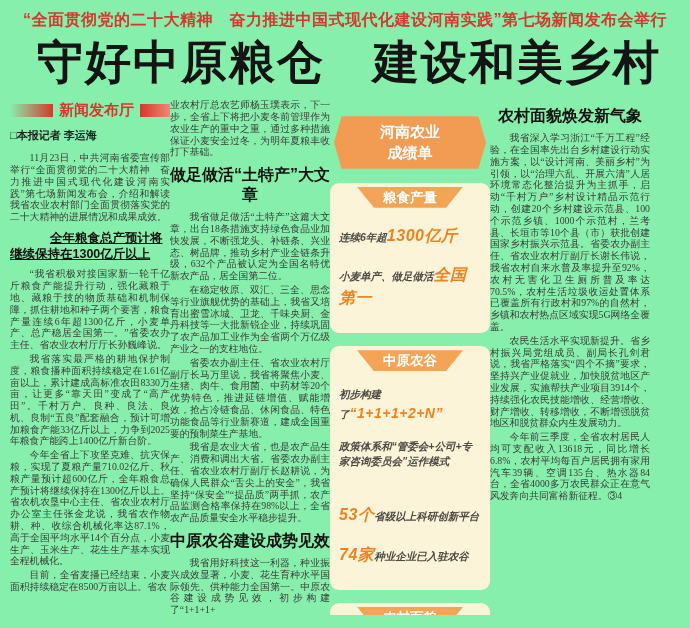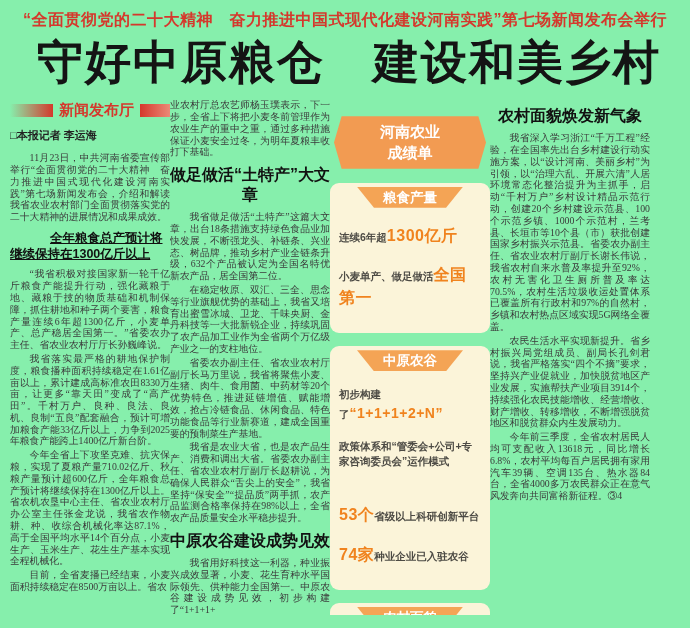--- a/index.html
+++ b/index.html
@@ -62,21 +62,21 @@
     overflow:hidden;
   }
   .sb-banner{
     width:106px;margin:0 auto 6px auto;background:#f4a455;color:#fff;
     text-align:center;font-weight:bold;font-size:13.5px;line-height:21px;height:21px;
     clip-path:polygon(0 0,100% 0,84% 100%,16% 100%);
     font-family:"Liberation Sans","DejaVu Sans",sans-serif;
   }
   .sb-line{
     font-family:"Liberation Sans","DejaVu Sans",sans-serif;
-    font-size:10.5px;font-weight:bold;color:#4c4a44;line-height:1.45;margin:16px 0;
+    font-size:10.5px;font-weight:bold;color:#4c4a44;line-height:1.45;margin:16px 0;font-style:italic;
   }
   .hl{color:#f0831e;font-size:16px;font-weight:bold;letter-spacing:.5px;}
   .hl.small{font-size:14px;}
   .sb-gap{height:2px;}
   
   .under-panel{margin-top:12px;}
 </style>
 </head>
 <body>
 

